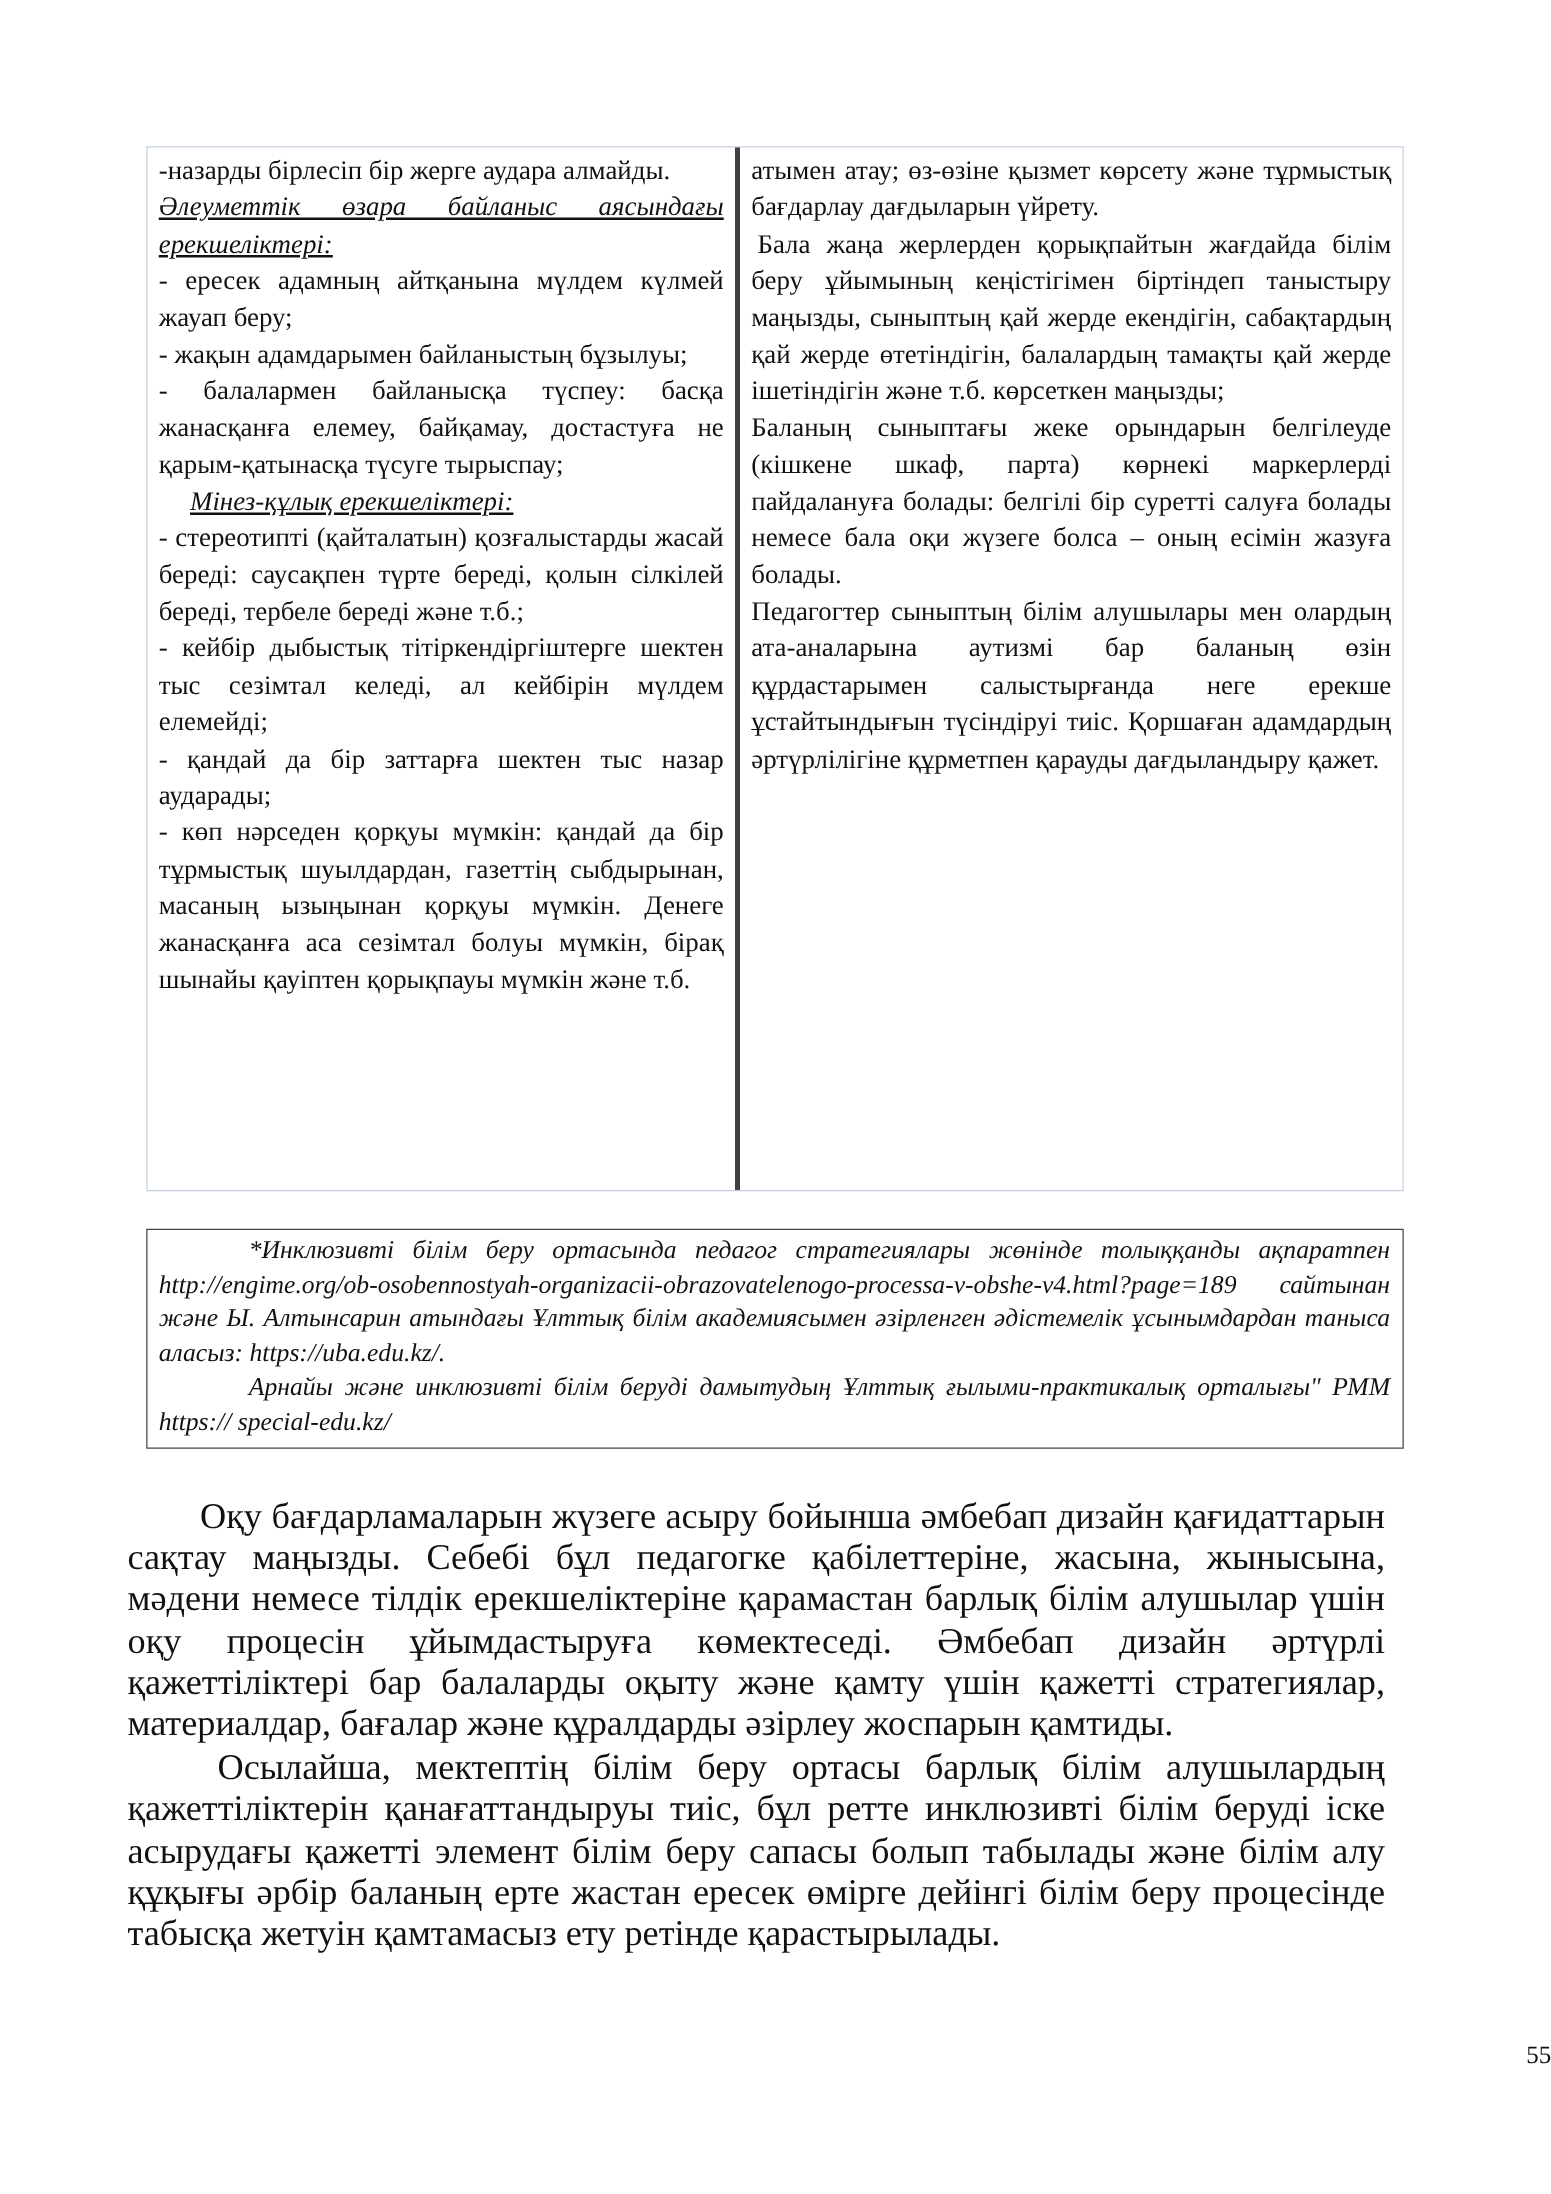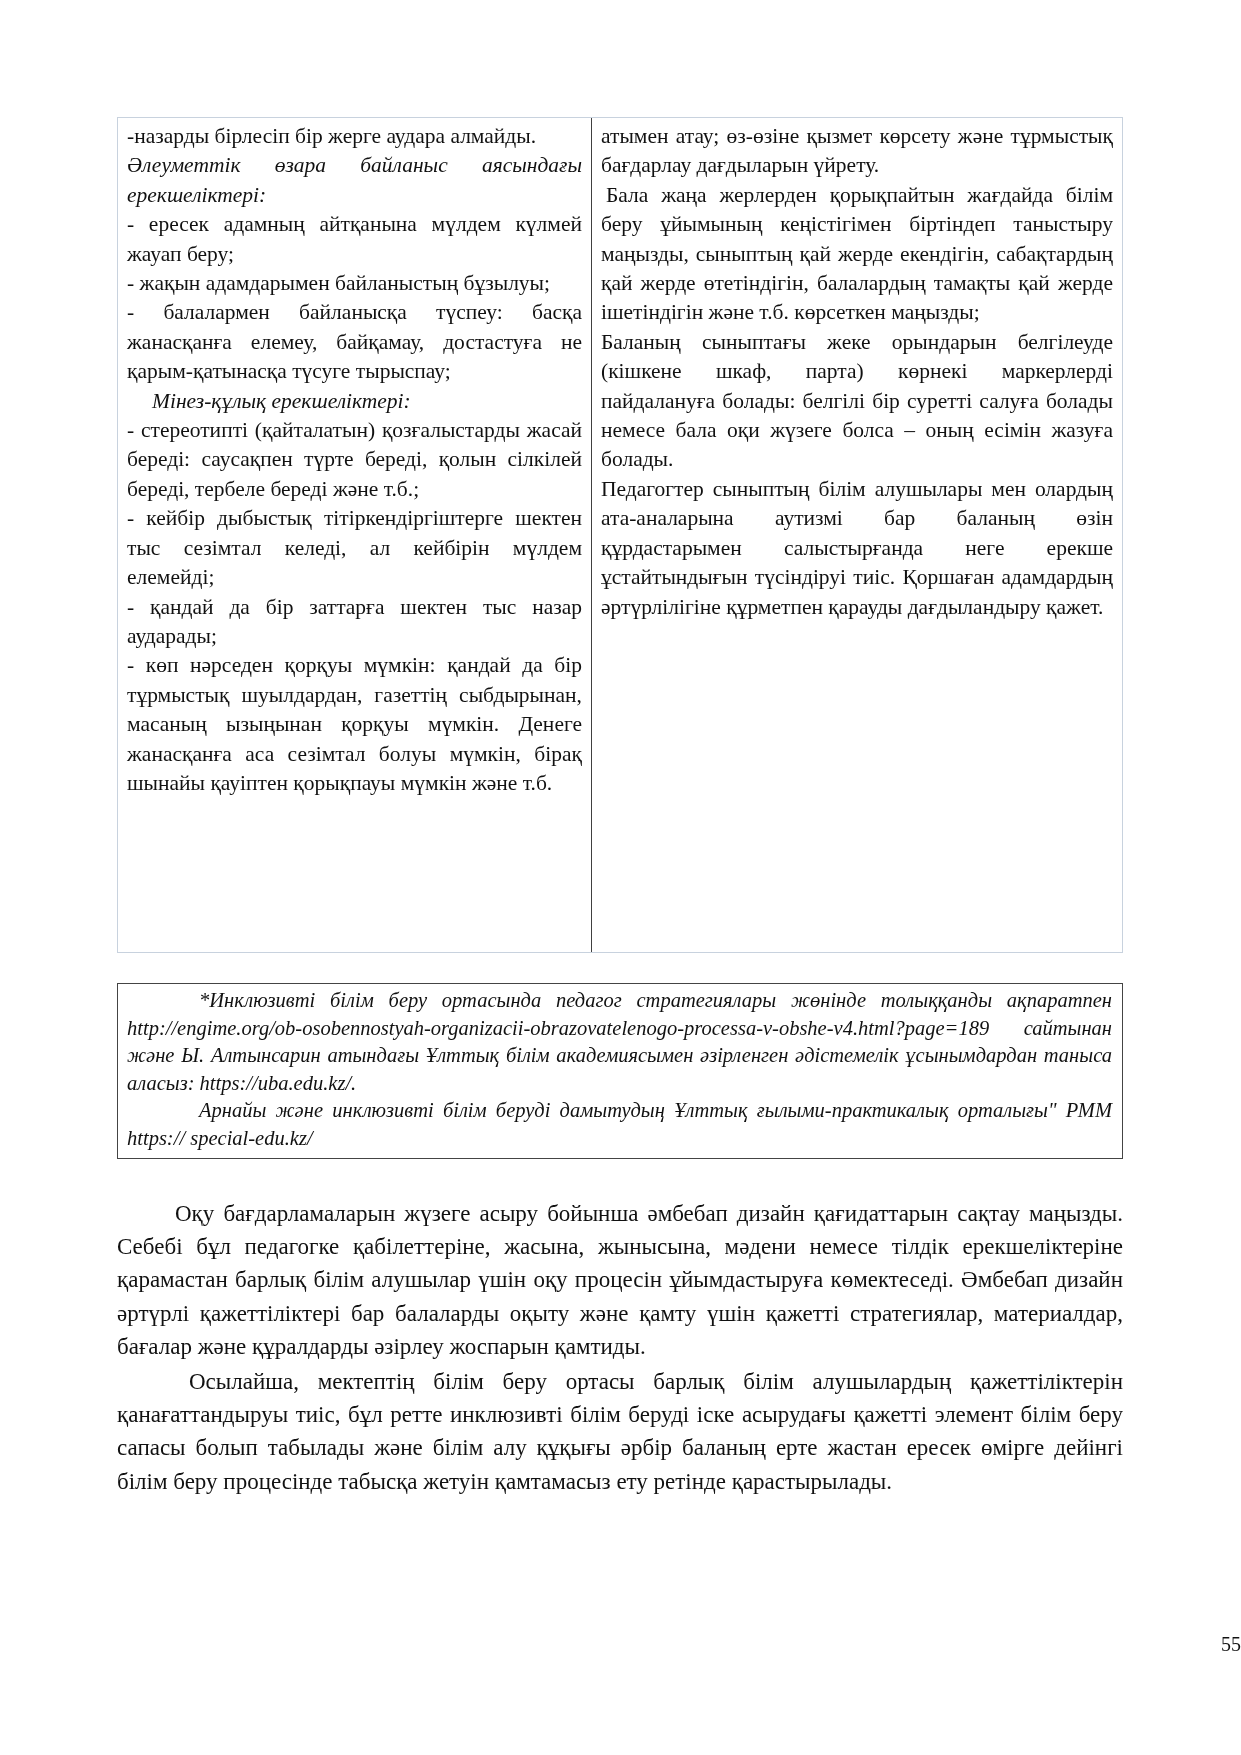--- a/index.html
+++ b/index.html
@@ -1,32 +1,32 @@
 <!DOCTYPE html>
 <html><head>
 <meta charset="utf-8">
 <style>
   html, body { margin:0; padding:0; background:#ffffff; }
   body { width:1241px; height:1755px; position:relative; overflow:hidden;
          font-family:"Liberation Serif", "DejaVu Serif", serif; color:#111; }
   .tbl { position:absolute; left:117px; top:117px; width:1006px; height:836px;
          border:1px solid #c8d2de; box-sizing:border-box; display:flex; }
   .col { box-sizing:border-box; padding:4px 9px 0 9px; font-size:21.5px; line-height:29.4px; }
-  .col.left { width:474px; border-right:1px solid #404040; }
+  .col.left { width:474px; border-right:4px solid #404040; }
   .col.right { width:530px; }
   .col p { margin:0; text-align:justify; }
-  .col p.it { font-style:italic; }
+  .col p.it { font-style:italic;text-decoration:underline; }
   .col p.ind { text-indent:25px; }
   .col p.ind1 { text-indent:5px; }
   .note { position:absolute; left:117px; top:983px; width:1006px; height:176px;
           border:1px solid #444; box-sizing:border-box; padding:3px 10px 0 9px;
           font-style:italic; font-size:20.5px; line-height:27.5px; }
   .note p { margin:0; text-align:justify; text-indent:72px; }
-  .body { position:absolute; left:117px; top:1197px; width:1006px;
-          font-size:23px; line-height:33.2px; }
+  .body { position:absolute; left:102px; top:1197px; width:1006px;
+          font-size:29px; line-height:33.2px; }
   .body p { margin:0; text-align:justify; text-indent:58px; }
   .body p.p2 { margin-top:2px; text-indent:72px; }
   .pgnum { position:absolute; left:0; width:1241px; top:1633px; text-align:right; font-size:20px; }
 </style>
 </head>
 <body>
 
 <div class="tbl">
   <div class="col left">
     <p>-назарды бірлесіп бір жерге аудара алмайды.</p>

